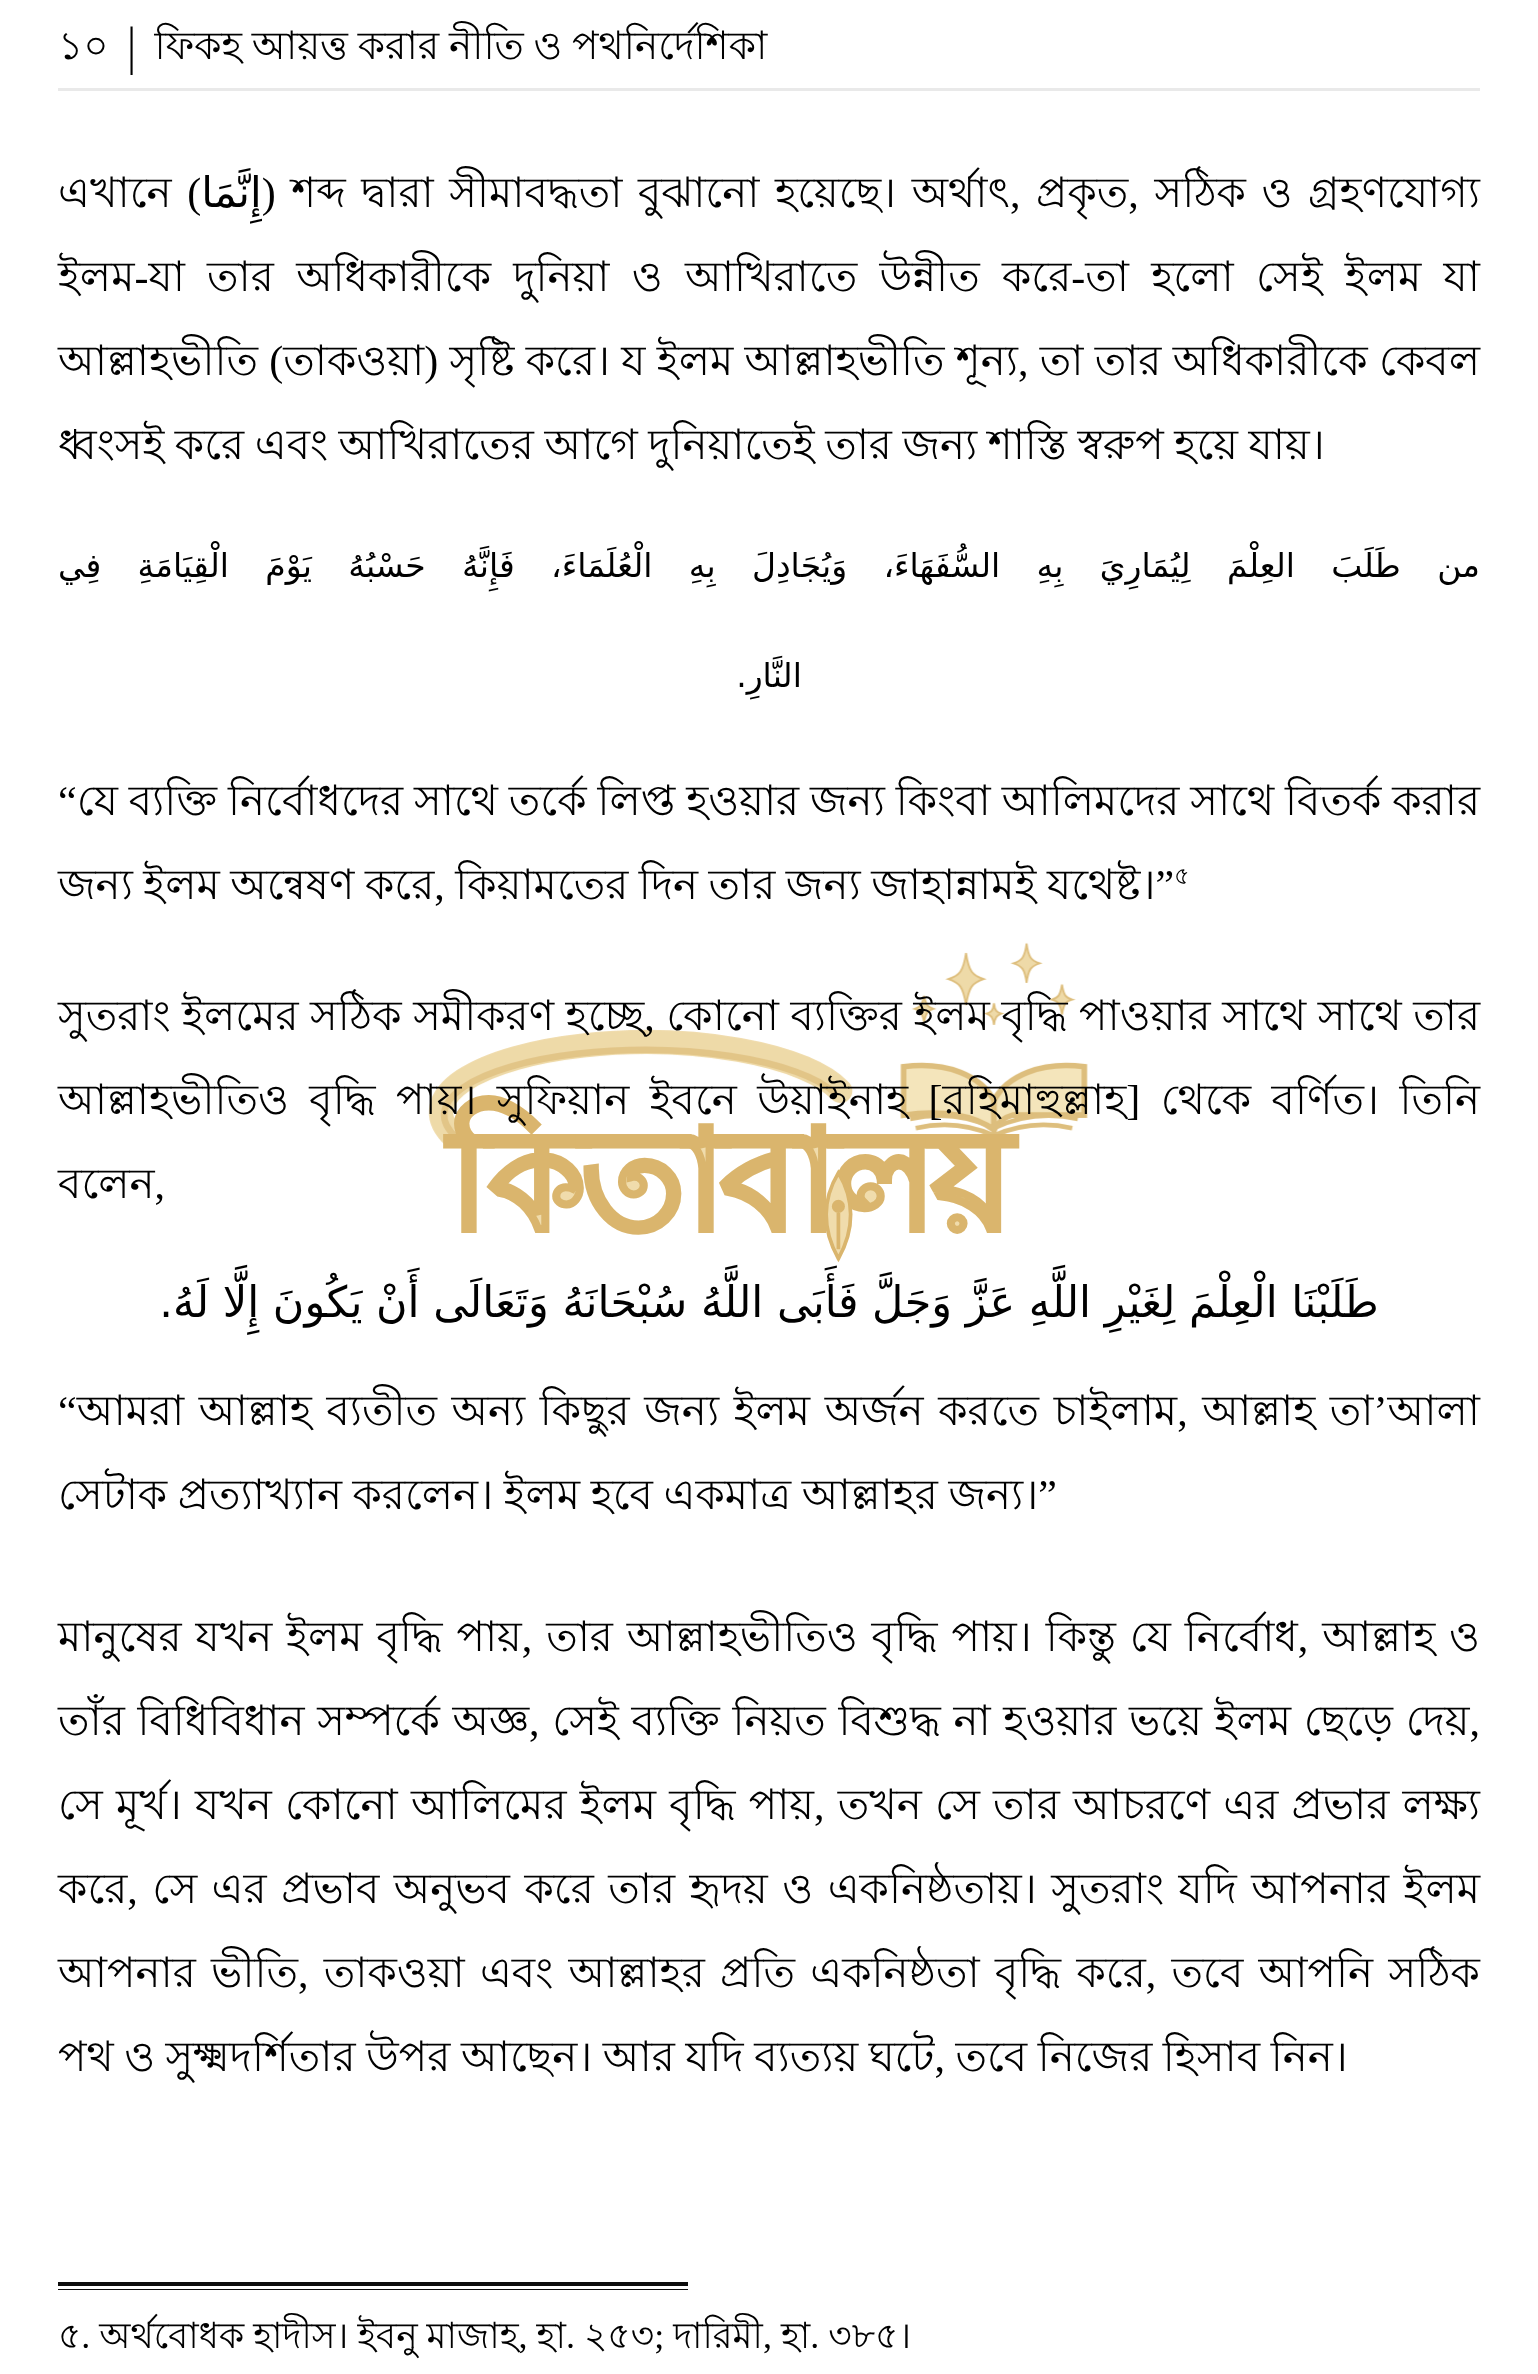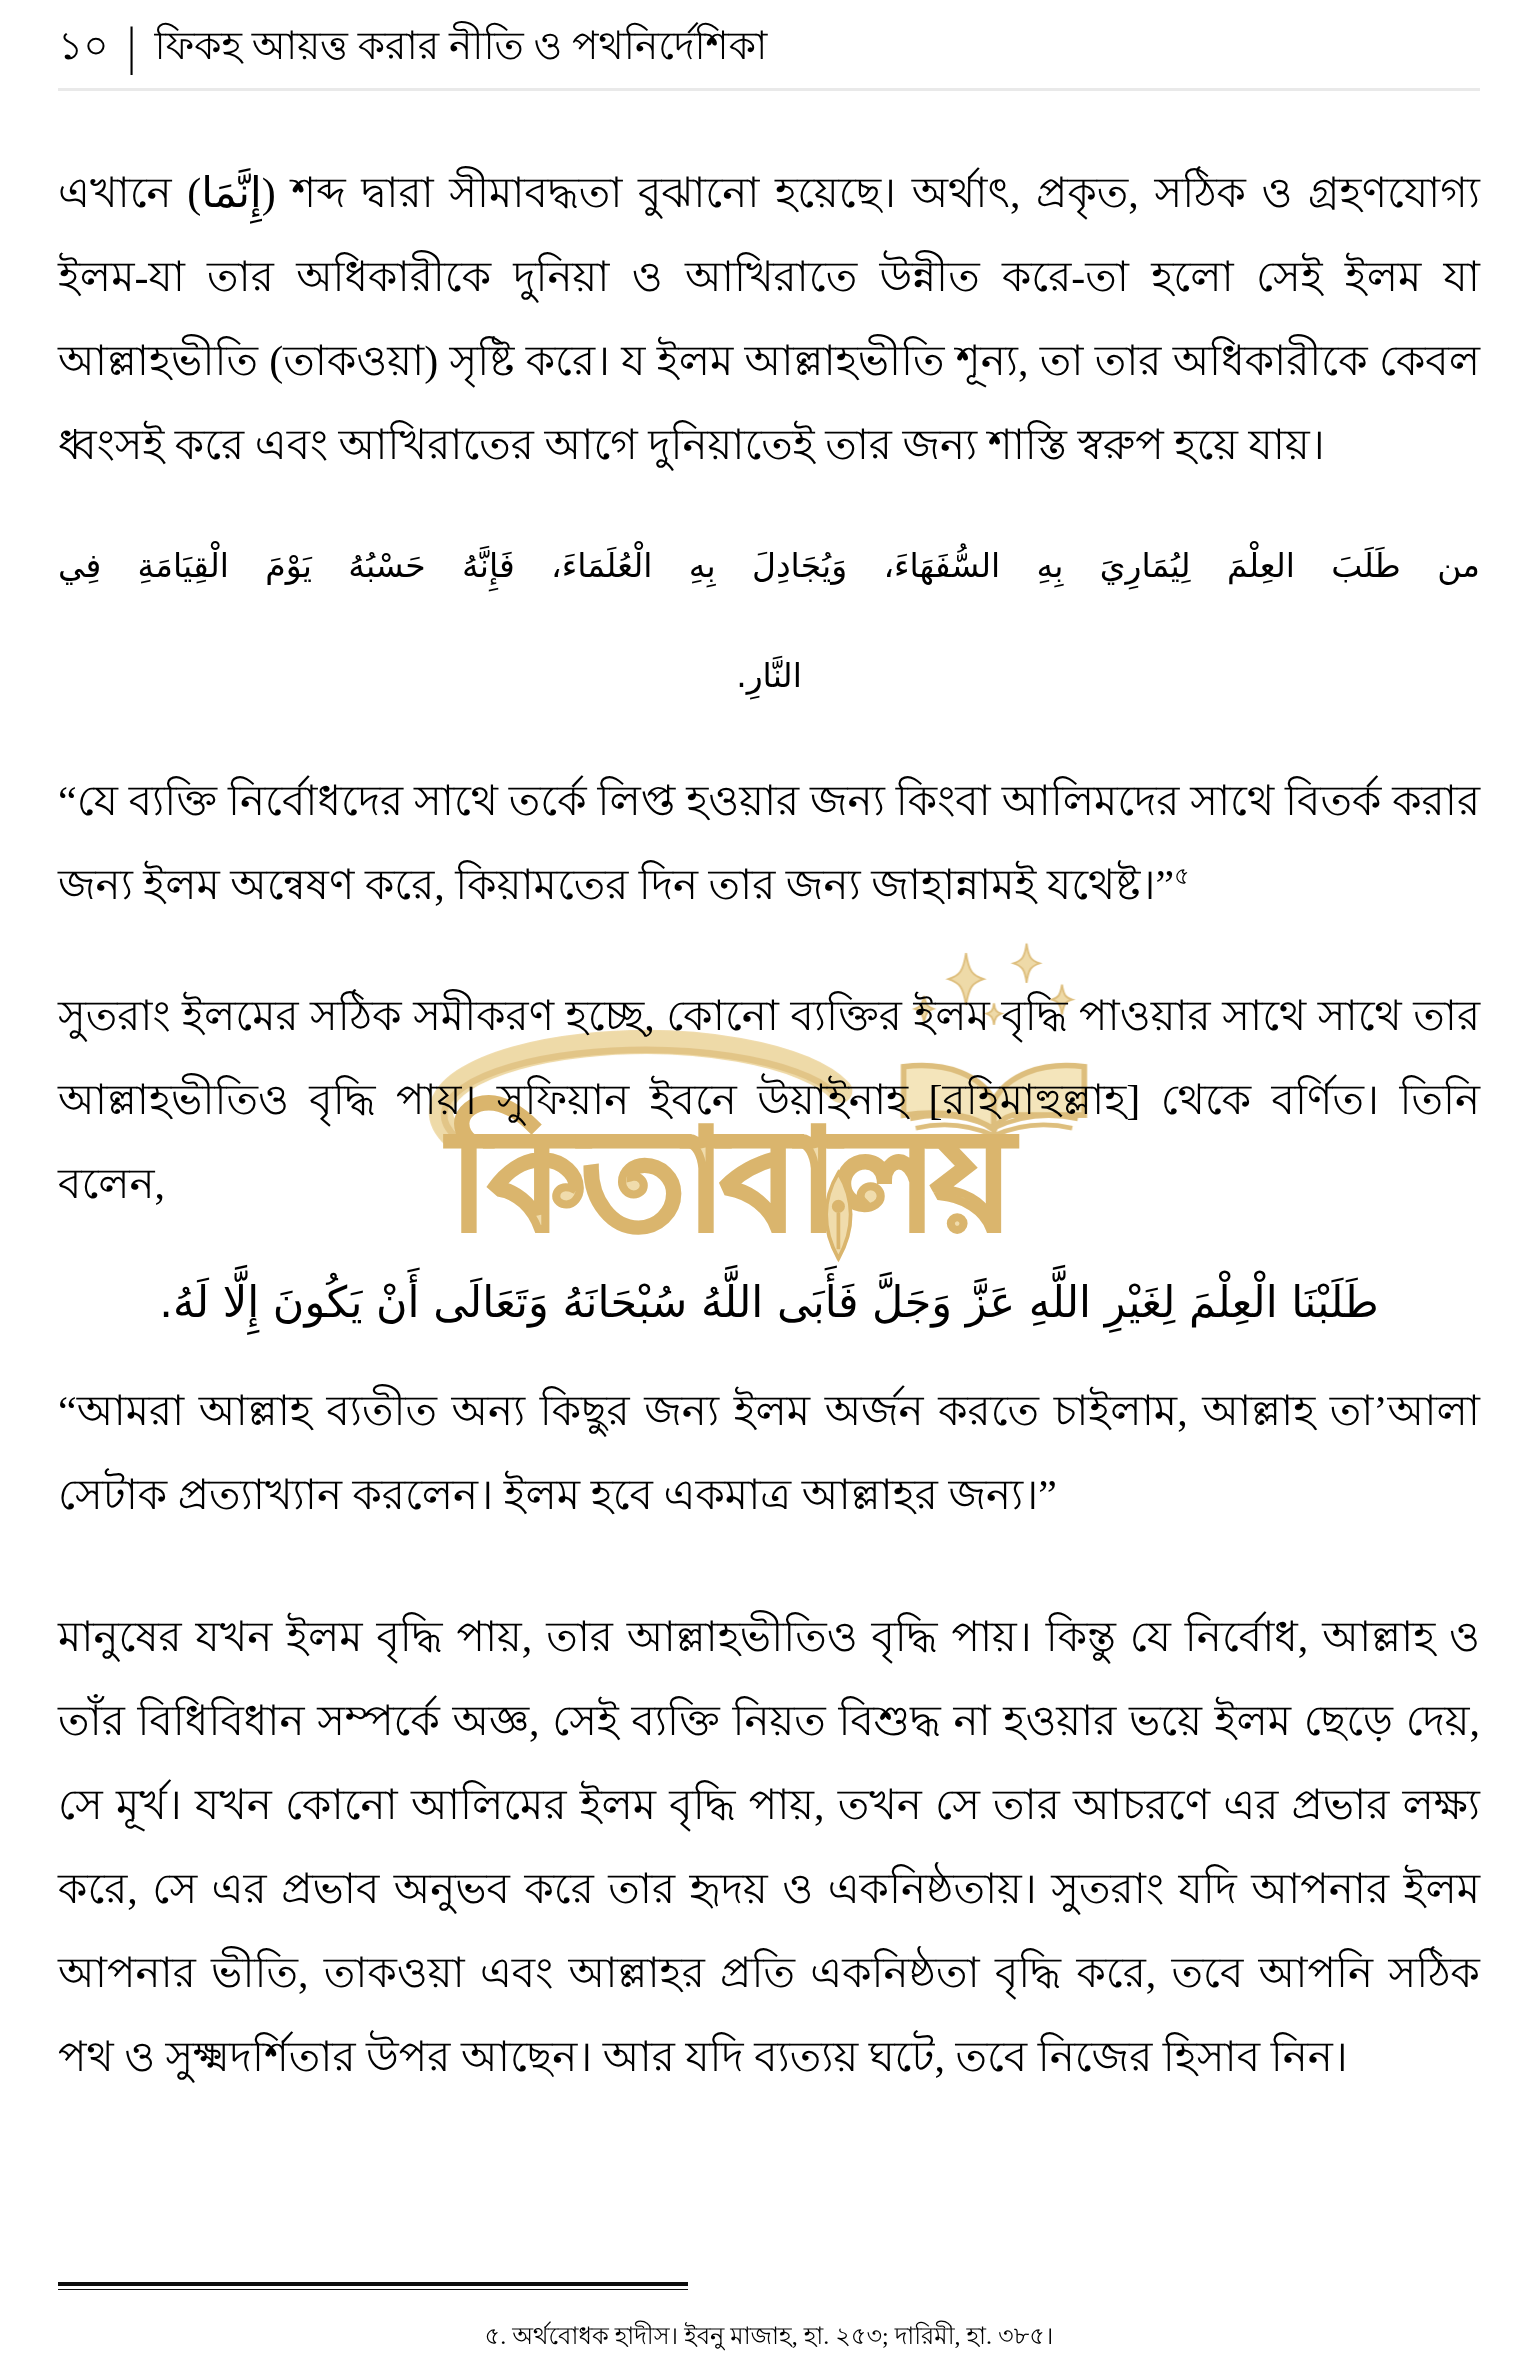--- a/index.html
+++ b/index.html
@@ -61,21 +61,21 @@
     position:absolute;left:58px;right:58px;top:2282px;z-index:1;
   }
   .fn-rule{
     width:630px;height:2.8px;
     border-top:4.7px solid #0d0d0d;border-bottom:1.9px solid #0d0d0d;
     background:#fff;
   }
   .fn-text{
     margin:24px 0 0 0;
     font-family:"Liberation Serif","DejaVu Serif",serif;
-    font-size:24px;line-height:45px;text-align:center;
+    font-size:36px;line-height:45px;text-align:left;
   }
   
   .watermark{
     position:absolute;left:421px;top:941px;
     width:682px;height:337px;
     z-index:0;pointer-events:none;
   }
   .watermark svg{width:100%;height:100%;}
 </style>
 </head>

